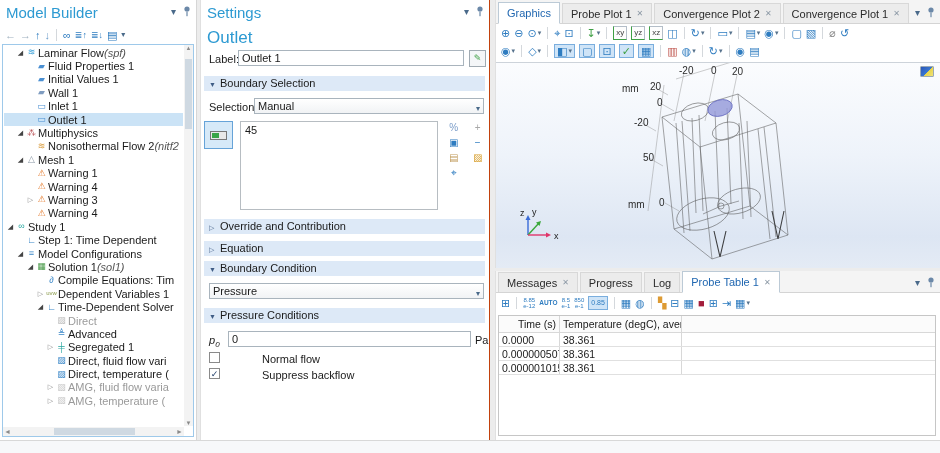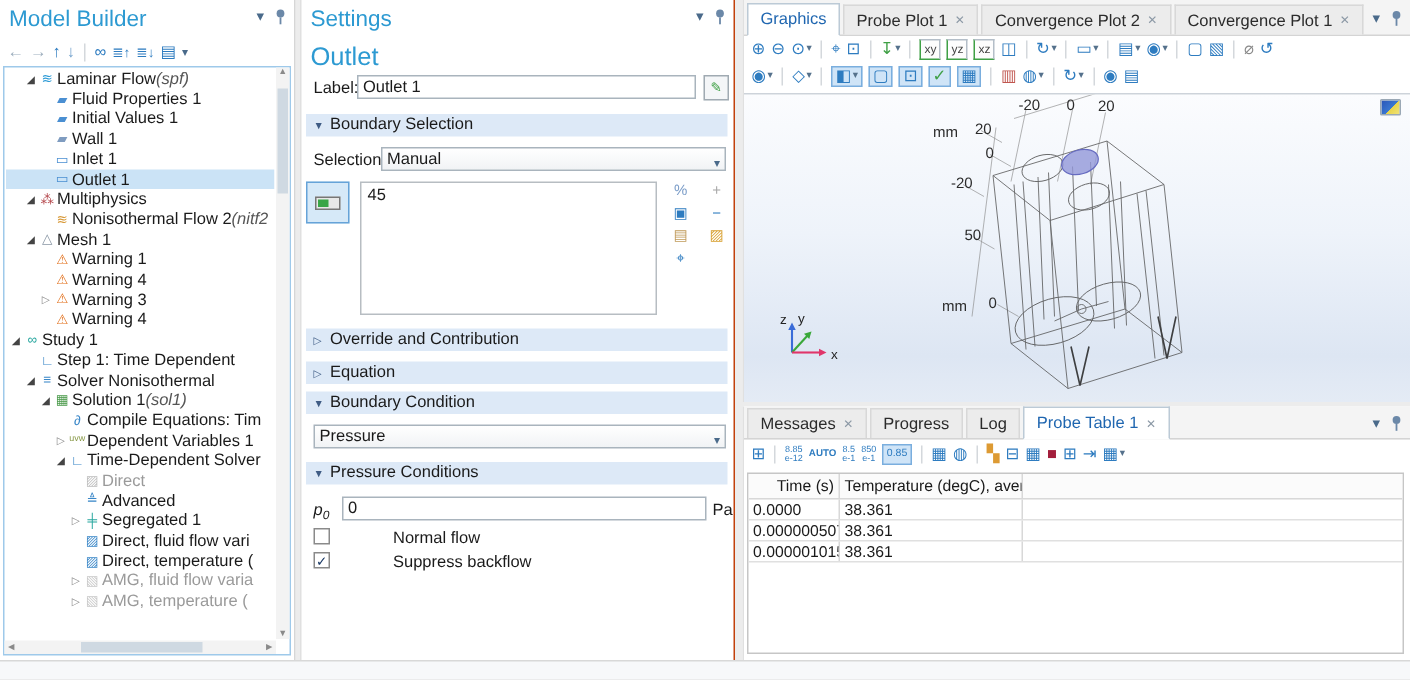--- a/index.html
+++ b/index.html
@@ -234,21 +234,21 @@
             <span class="tlab">Study 1</span>
           </div>
           <div class="trow" style="padding-left: 12px;">
             <span class="arr"></span>
             <span class="tico" style="color: rgb(58, 135, 200);">∟</span>
             <span class="tlab">Step 1: Time Dependent</span>
           </div>
           <div class="trow" style="padding-left: 12px;">
             <span class="arr">◢</span>
             <span class="tico" style="color: rgb(58, 135, 200);">≡</span>
-            <span class="tlab">Solver Nonisothermal</span>
+            <span class="tlab">Model Configurations</span>
           </div>
           <div class="trow" style="padding-left: 22px;">
             <span class="arr">◢</span>
             <span class="tico" style="color: rgb(74, 154, 74);">▦</span>
             <span class="tlab">Solution 1 </span>
             <span class="tsuf">(sol1)</span>
           </div>
           <div class="trow" style="padding-left: 32px;">
             <span class="arr"></span>
             <span class="tico" style="color: rgb(58, 135, 200);">∂</span>

